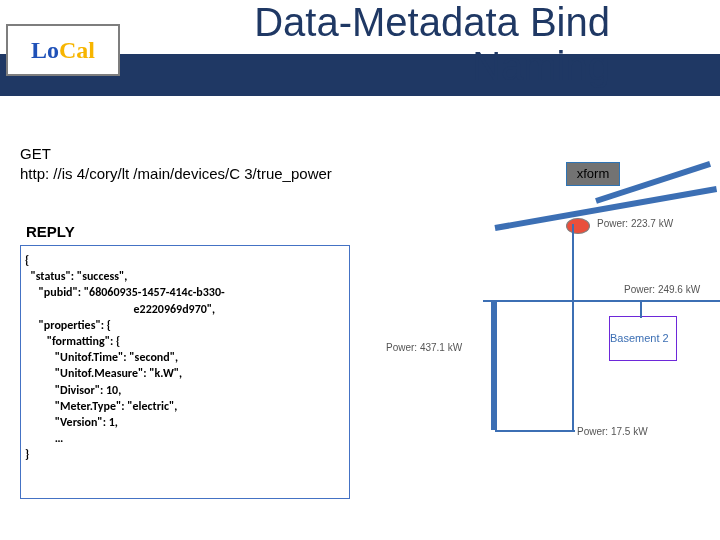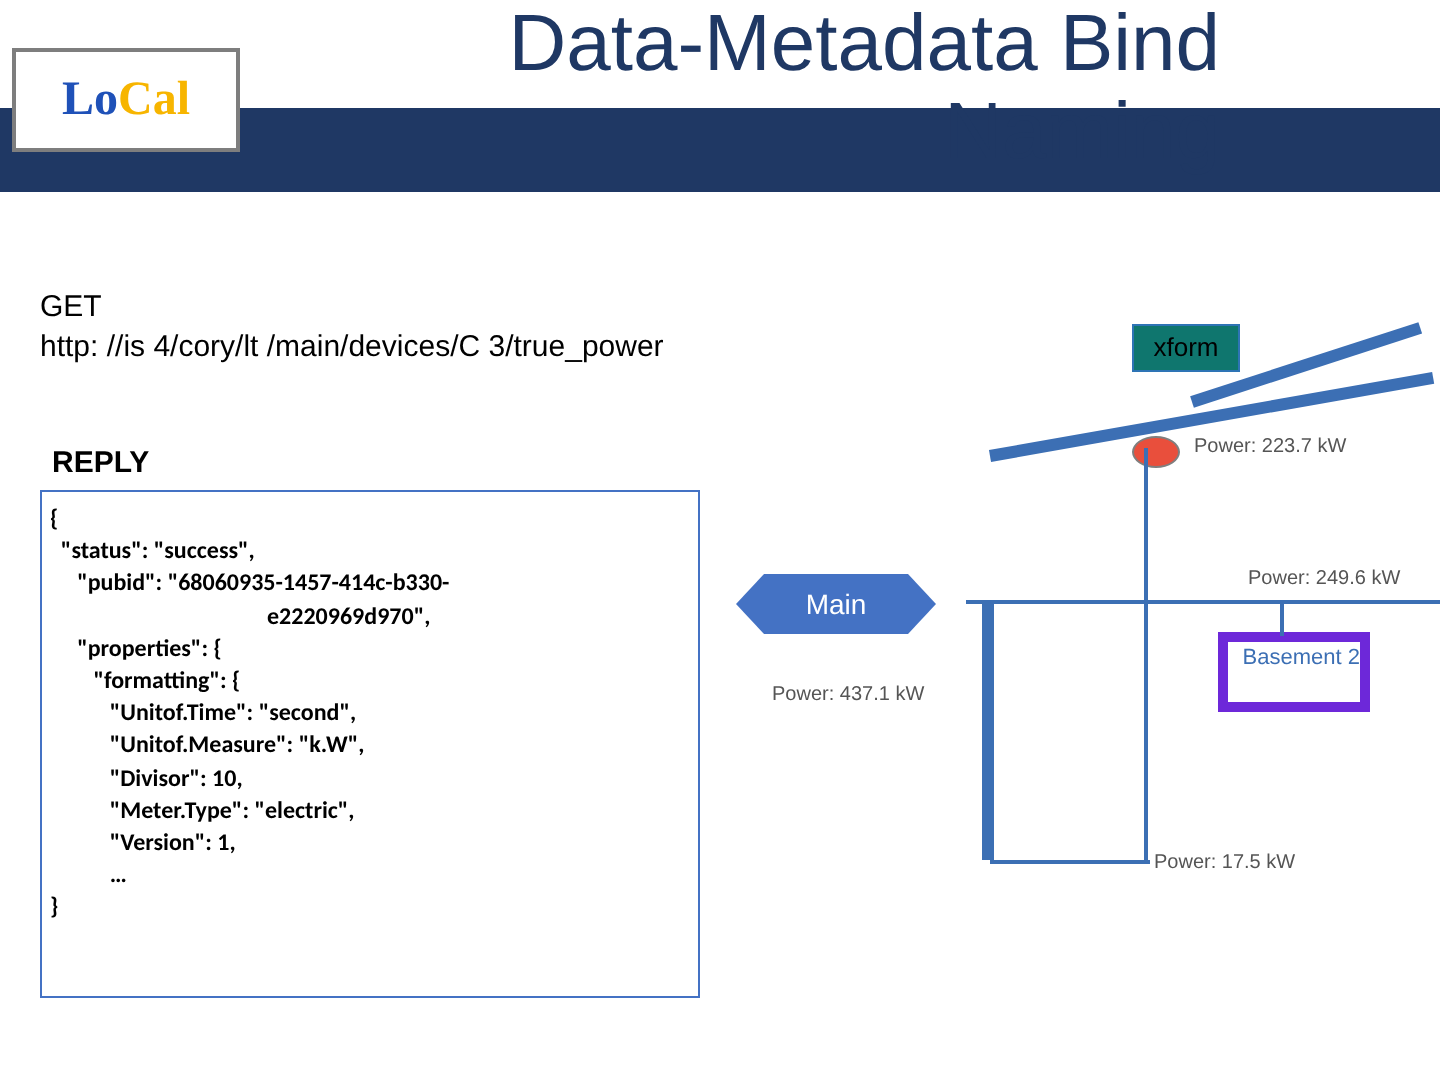--- a/index.html
+++ b/index.html
@@ -8,31 +8,31 @@
   .logo{position:absolute;left:6px;top:24px;width:110px;height:48px;background:#fff;border:2px solid #7e7e7e;display:flex;align-items:center;justify-content:center}
   .logo-text{font-family:"Comic Sans MS","Segoe Script",cursive;font-size:24px;font-weight:bold}
   .logo-lo{color:#1f51b8}
   .logo-cal{color:#f7b500}
   .title{position:absolute;left:160px;top:0;width:450px;text-align:right;font-size:40px;font-weight:500;color:#1f3864;line-height:1.1}
   .get-label{position:absolute;left:20px;top:145px;font-size:15px;font-weight:normal;color:#000}
   .get-url{position:absolute;left:20px;top:165px;font-size:15px;font-weight:normal;color:#000}
   .reply-label{position:absolute;left:26px;top:223px;font-size:15px;font-weight:bold;color:#000;}
   .reply-box{position:absolute;left:20px;top:245px;width:320px;height:240px;border:1.5px solid #4472c4;padding:6px 4px;font-size:12px;font-weight:bold;color:#000;line-height:1.35;white-space:pre;overflow:hidden;font-family:Calibri,Arial,sans-serif}
   
-  .xform-box{position:absolute;left:566px;top:162px;width:52px;height:22px;background:#0f766e;border:1px solid #2e74b5;color:#000;font-size:13px;text-align:center;line-height:22px}
+  .xform-box{position:absolute;left:566px;top:162px;width:52px;height:22px;background:#737373;border:1px solid #2e74b5;color:#000;font-size:13px;text-align:center;line-height:22px}
   
   .main-arrow{position:absolute;left:368px;top:287px;width:100px;height:30px;display:flex;align-items:center}
   .main-body{flex:1;height:30px;background:#4472c4;display:flex;align-items:center;justify-content:center;color:#fff;font-size:14px}
   .main-chev{width:0;height:0;border-top:15px solid transparent;border-bottom:15px solid transparent}
   .main-chev.left{border-right:14px solid #4472c4}
   .main-chev.right{border-left:14px solid #4472c4}
   
   .ellipse{position:absolute;left:566px;top:218px;width:22px;height:14px;background:#e94f3c;border-radius:50%;border:1px solid #7f7f7f}
   
-  .bsmt{position:absolute;left:609px;top:316px;width:66px;height:28px;border:5px solid #6d28d9;color:#3c6fb4;font-size:11px;text-align:right;line-height:12px;padding-top:2px}
+  .bsmt{position:absolute;left:609px;top:316px;width:66px;height:28px;border:1px solid #6d28d9;color:#3c6fb4;font-size:11px;text-align:left;line-height:12px;padding-top:15px}
   
   .ln{position:absolute;background:#3c6fb4}
   .thick{height:6px}
   .thin{height:2px}
   .vthick{width:6px}
   .vthin{width:2px}
   
   .pwr{position:absolute;font-size:10px;color:#555}
 </style>
 </head>
@@ -63,25 +63,20 @@
            "Unitof.Time": "second",
            "Unitof.Measure": "k.W",
            "Divisor": 10,
            "Meter.Type": "electric",
            "Version": 1,
            …
 }</div>
 
   <div class="xform-box">xform</div>
 
-  <div class="main-arrow">
-    <div class="main-chev left"></div>
-    <div class="main-body">Main</div>
-    <div class="main-chev right"></div>
-  </div>
 
   <div class="ellipse"></div>
 
   <div class="bsmt">Basement
 2</div>
 
   <div class="ln thick" style="left:495px;top:225px;width:225px;transform:rotate(-10deg);transform-origin:left center"></div>
   <div class="ln thick" style="left:596px;top:198px;width:120px;transform:rotate(-18deg);transform-origin:left center"></div>
   <div class="ln thin" style="left:483px;top:300px;width:90px"></div>
   <div class="ln vthin" style="left:572px;top:224px;height:78px"></div>

